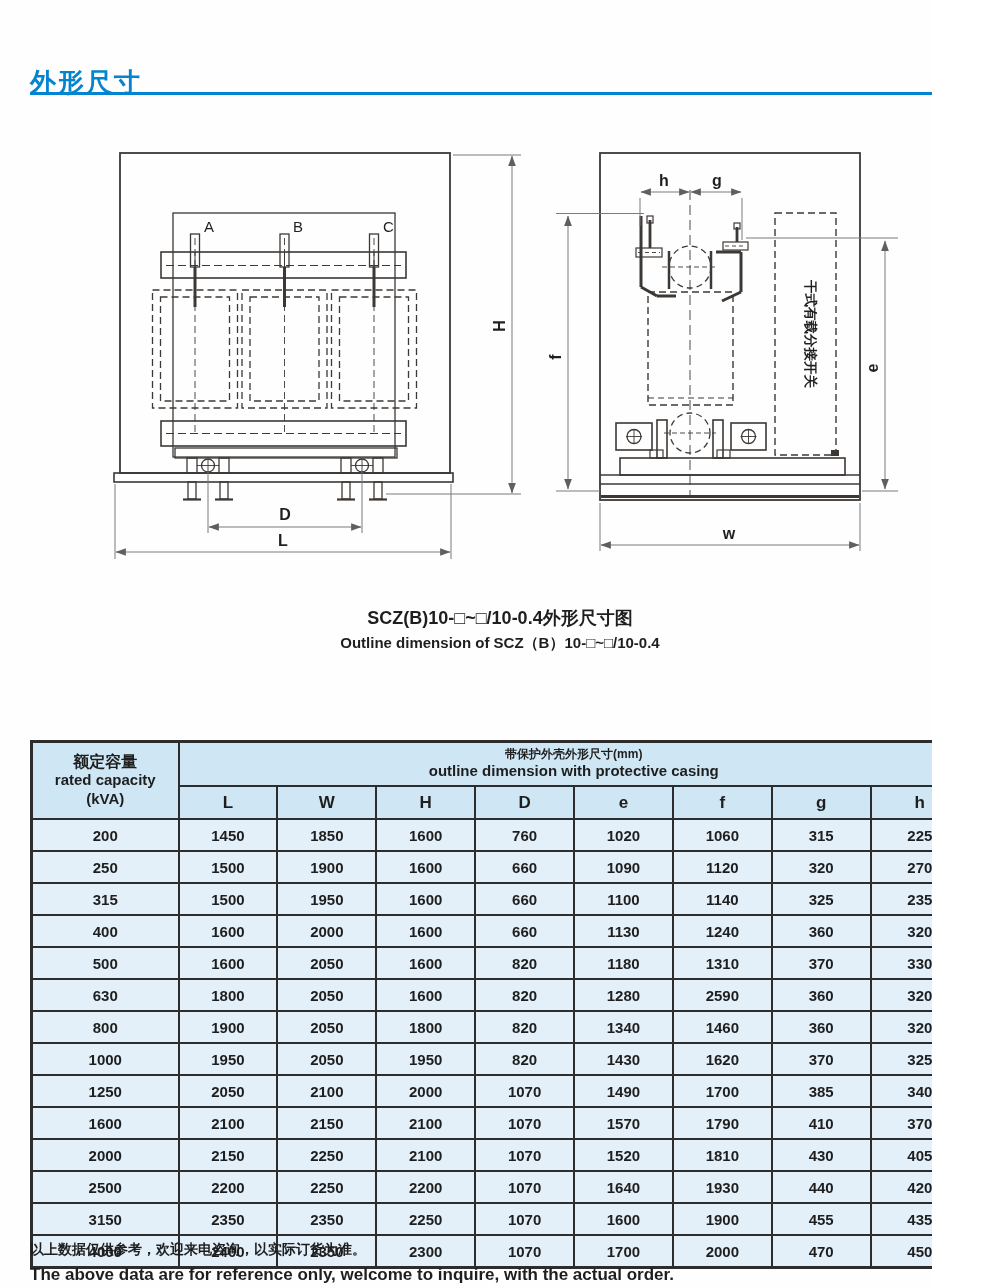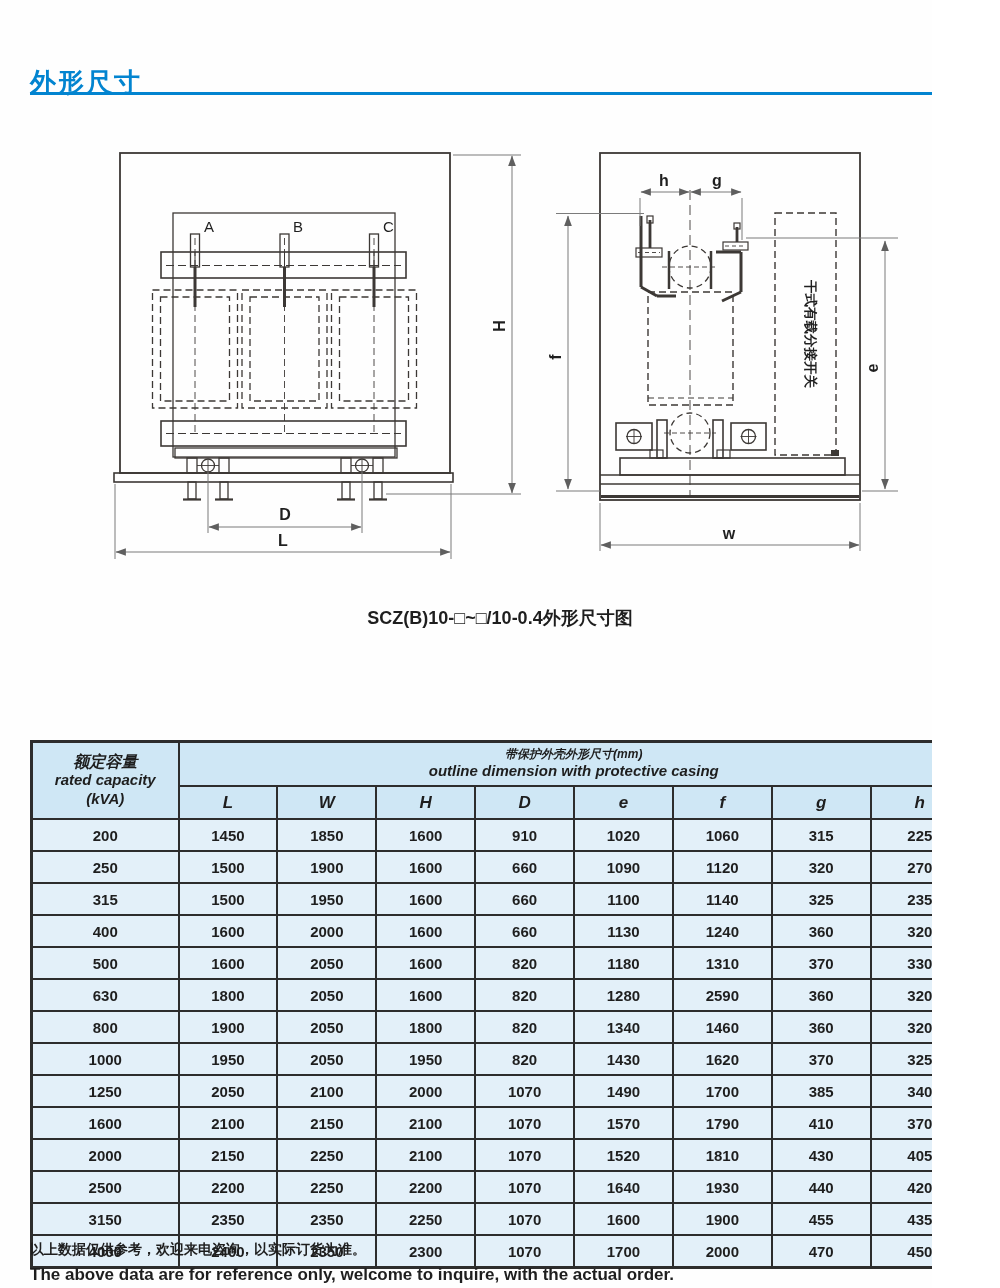--- a/index.html
+++ b/index.html
@@ -32,21 +32,21 @@
   
   .dim-table-wrap{position:absolute;left:30px;top:740px;}
   table.dim{
     border-collapse:collapse;table-layout:fixed;width:941px;
     border:3px solid #2d2d2d;
   }
   table.dim th,table.dim td{
     border:2px solid #2d2d2d;text-align:center;vertical-align:middle;
     padding:0;overflow:hidden;
   }
-  table.dim thead th{background:#cfe7f5;font-style:italic;}
+  table.dim thead th{background:#cfe7f5;}
   table.dim tbody td{background:#e3f0f9;font-size:15px;font-weight:700;height:30px;}
   .col-capacity{width:147px;}
   th.cap-head{font-weight:700;}
   .cap-cn{font-size:16px;font-weight:700;line-height:1.2;}
   .cap-en{font-size:15px;font-weight:700;line-height:1.25;}
   .grp-cn{font-size:12px;font-weight:700;line-height:1.3;}
   .grp-en{font-size:15px;font-weight:700;line-height:1.25;}
   tr.subhead th{font-size:17px;font-weight:700;height:31px;}
   tr.grouphead th{height:42px;}
   
@@ -227,20 +227,21 @@
     <text class="dimlbl" x="664" y="186" text-anchor="middle">h</text>
     <text class="dimlbl" x="717" y="186" text-anchor="middle">g</text>
     <text class="dimlbl" x="561" y="357" transform="rotate(-90 561 357)" text-anchor="middle">f</text>
     <text class="dimlbl" x="878" y="368" transform="rotate(-90 878 368)" text-anchor="middle">e</text>
     <text class="dimlbl" x="729" y="539" text-anchor="middle">w</text>
     <text x="806" y="334" transform="rotate(90 806 334)" text-anchor="middle" font-size="13.5" font-weight="bold">干式有载分接开关</text>
   </svg>
 
   <div class="caption">
     <div class="cn">SCZ(B)10-□~□/10-0.4外形尺寸图</div>
+    <div class="en">Outline dimension of SCZ（B）10-□~□/10-0.4</div>
   </div>
 
   <div class="dim-table-wrap">
     <table class="dim">
       <colgroup>
         <col class="col-capacity">
         <col>
           <col>
           <col>
           <col>
@@ -271,21 +272,21 @@
           <th>g</th>
           <th>h</th>
         </tr>
       </thead>
       <tbody>
           <tr>
       <td>200</td>
       <td>1450</td>
       <td>1850</td>
       <td>1600</td>
-      <td>910</td>
+      <td>760</td>
       <td>1020</td>
       <td>1060</td>
       <td>315</td>
       <td>225</td>
     </tr>
           <tr>
       <td>250</td>
       <td>1500</td>
       <td>1900</td>
       <td>1600</td>

